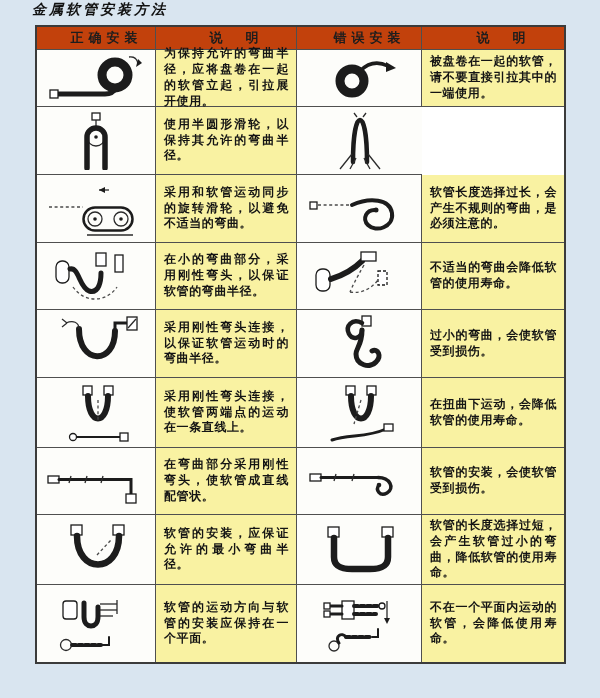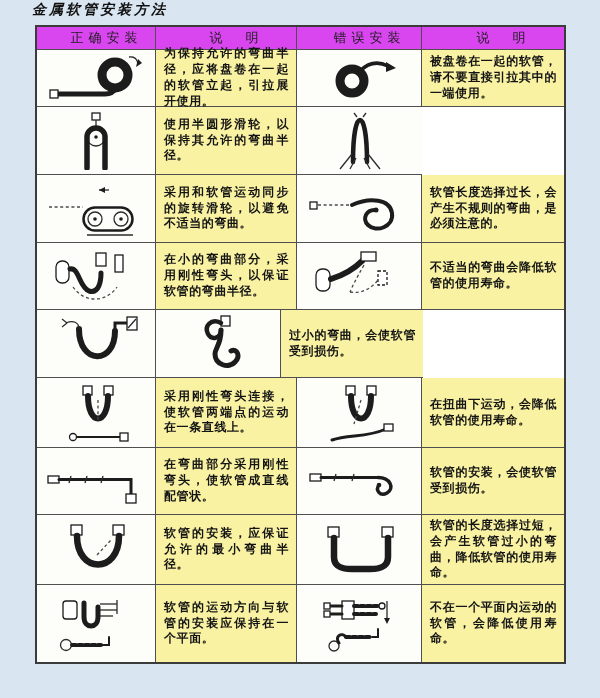--- a/index.html
+++ b/index.html
@@ -22,22 +22,22 @@
   .cell{
     box-sizing:border-box;
     border-right:1px solid #4f4f4f;
     border-bottom:1px solid #4f4f4f;
   }
   .row .cell:last-child{border-right:none}
   .row:last-child .cell{border-bottom:none}
   .c1{width:119px}.c2{width:141px}.c3{width:125px}.c4{width:142px}
   .hdr{height:23px}
   .hdr .cell{
-    background:#d946ef;display:flex;align-items:center;justify-content:center;
-    font-size:13px;font-weight:normal;color:#1d1d1d;letter-spacing:5px;padding-left:21px;
+    background:#c2410c;display:flex;align-items:center;justify-content:center;
+    font-size:13px;font-weight:bold;color:#1d1d1d;letter-spacing:5px;padding-left:21px;
   }
   .img-cell{background:#fdfdfa;display:flex;align-items:center;justify-content:center}
   .note-cell{
     background:#f9f2a2;display:flex;align-items:center;
     padding:3px 7px 3px 8px;
     font-size:12px;font-weight:bold;color:#141414;
     line-height:1.32;letter-spacing:.6px;text-align:justify;
   }
   .r1{height:57px}.r2{height:68px}.r3{height:68px}.r4{height:67px}
   .r5{height:68px}.r6{height:70px}.r7{height:67px}.r8{height:70px}.r9{height:77px}
@@ -175,20 +175,23 @@
     <div class="cell c1 img-cell">
       <svg width="106" height="58" viewBox="0 0 106 58">
         <path class="hose" stroke-width="6" d="M36,14 C36,50 72,50 72,16"></path>
         <path class="thin" d="M36,14 C36,7 30,5 23,8"></path>
         <line class="thin" x1="19" y1="4" x2="24" y2="8"></line>
         <line class="thin" x1="19" y1="12" x2="24" y2="8"></line>
         <path class="hose" stroke-width="3" d="M72,16 V8 H84"></path>
         <rect class="fit" x="84" y="2" width="10" height="13"></rect>
         <line class="thin" x1="85" y1="13" x2="93" y2="4"></line>
       </svg>
+    </div>
+    <div class="cell c2 note-cell">
+      <div>采用刚性弯头连接，以保证软管运动时的弯曲半径。</div>
     </div>
     <div class="cell c3 img-cell">
       <svg width="106" height="58" viewBox="0 0 106 58">
         <rect class="fit" x="56" y="1" width="9" height="10"></rect>
         <path class="hose" stroke-width="4.5" d="M56,8 C46,3 39,11 43,19 C47,26 56,23 56,15"></path>
         <path class="hose" stroke-width="5" d="M56,15 C56,30 50,33 50,39 C50,50 64,54 70,47 C76,41 72,33 66,36"></path>
       </svg>
     </div>
     <div class="cell c4 note-cell">
       <div>过小的弯曲，会使软管受到损伤。</div>

